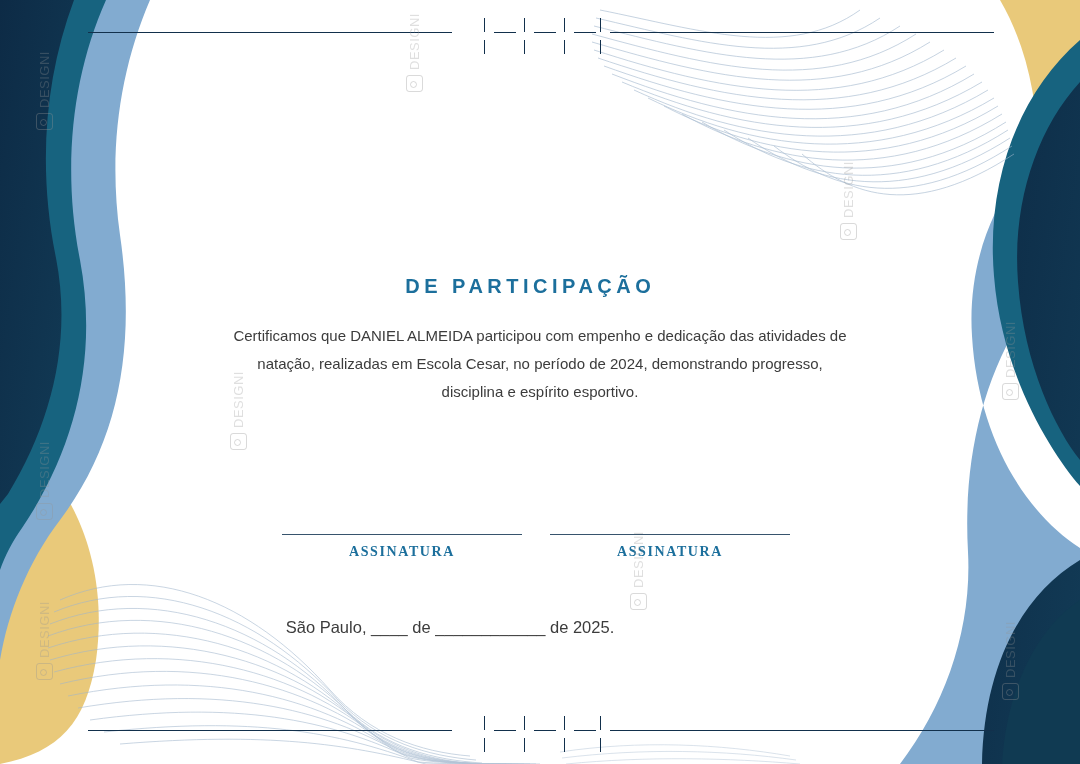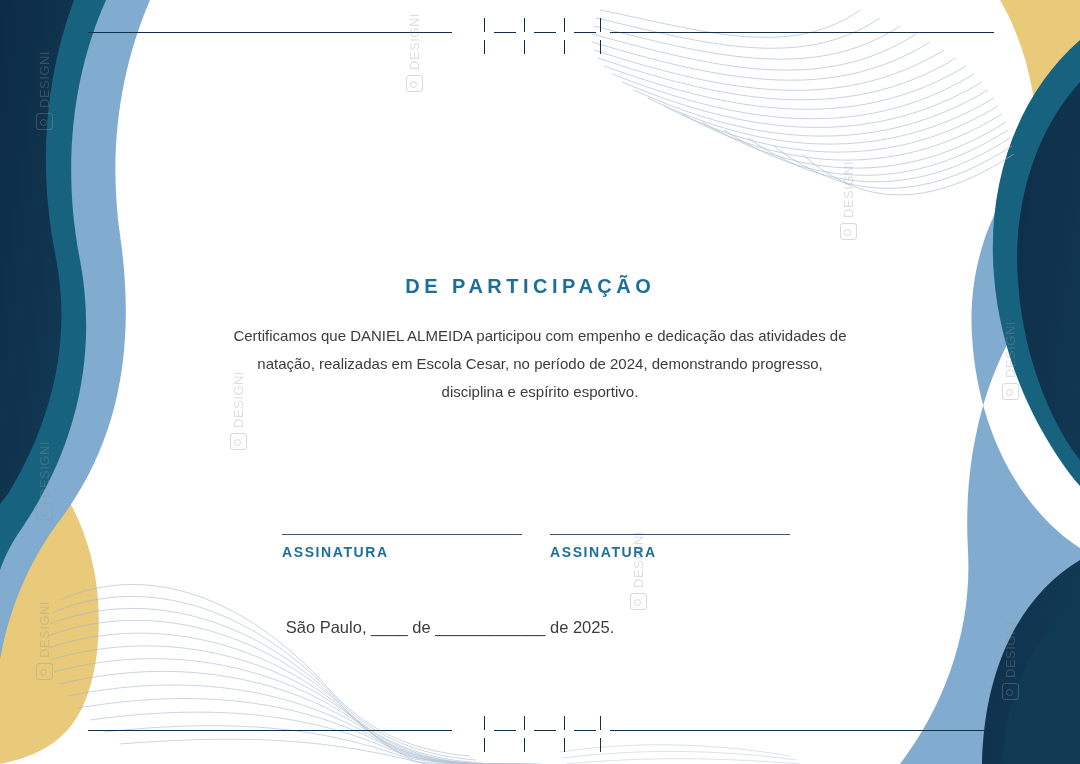--- a/index.html
+++ b/index.html
@@ -82,20 +82,22 @@
     font-size: 15px;
     line-height: 28px;
   }
   .para.p1 { top: 322px; }
   .para.p2 { top: 429px; }
 
   
   .sig {
     position: absolute;
     width: 240px;
+    text-align: center;
+    font-family: Liberation Serif, serif;
   }
   .sig-line {
     height: 0;
     border-top: 1.3px solid #37546d;
     width: 240px;
   }
   .sig-label {
     margin-top: 9px;
     color: #1c6f9c;
     font-size: 14px;

